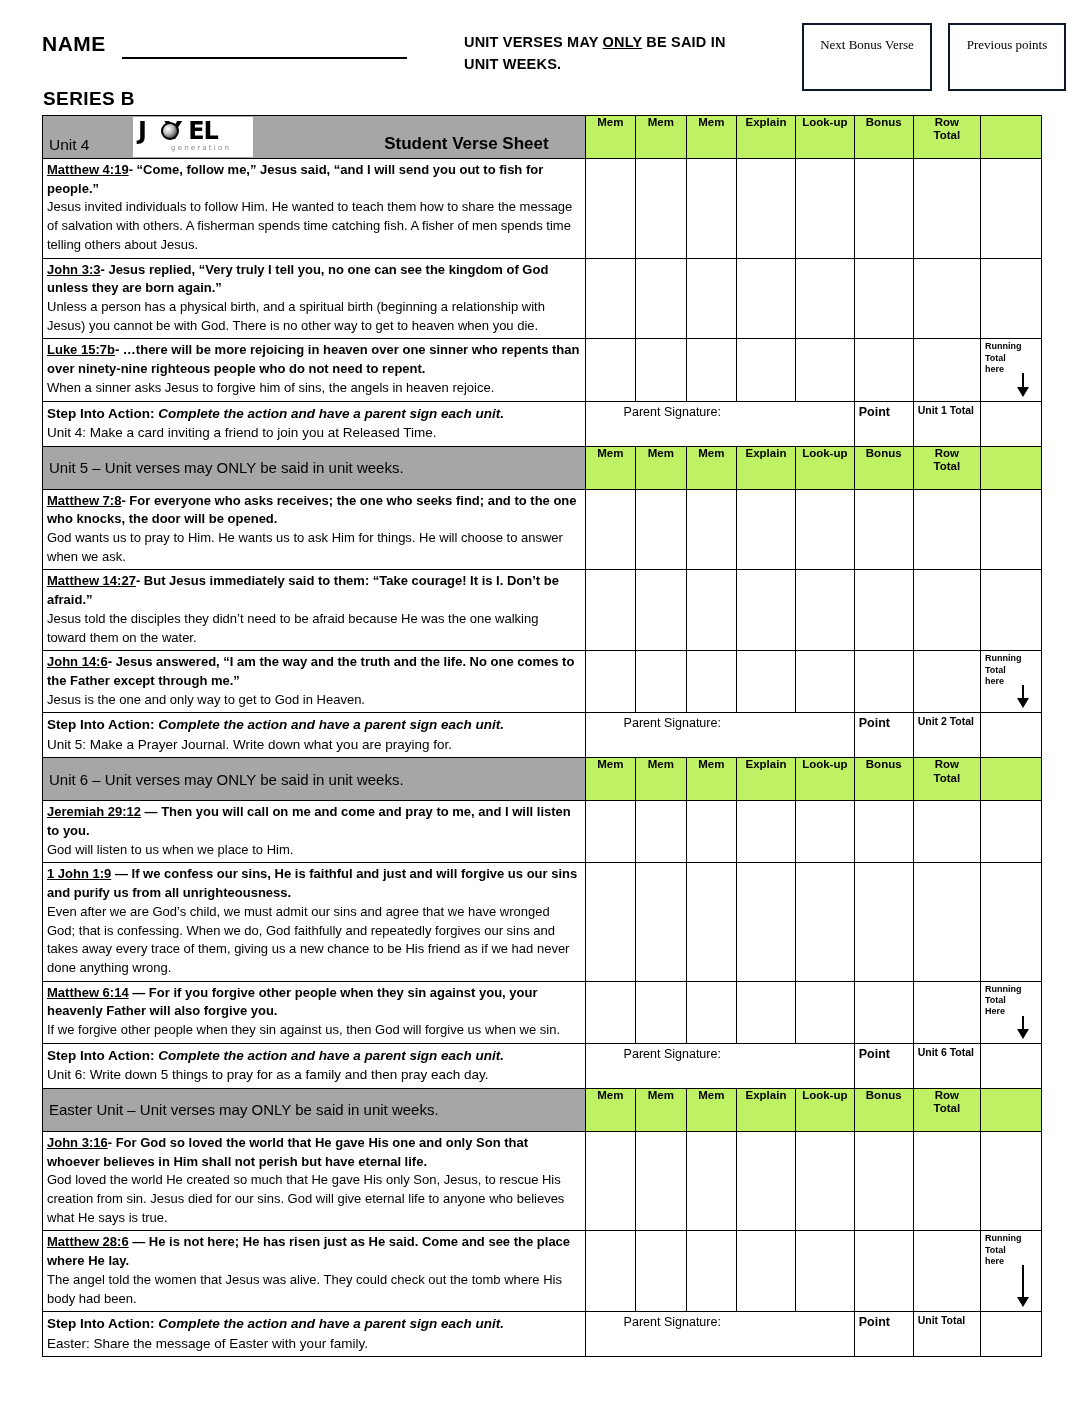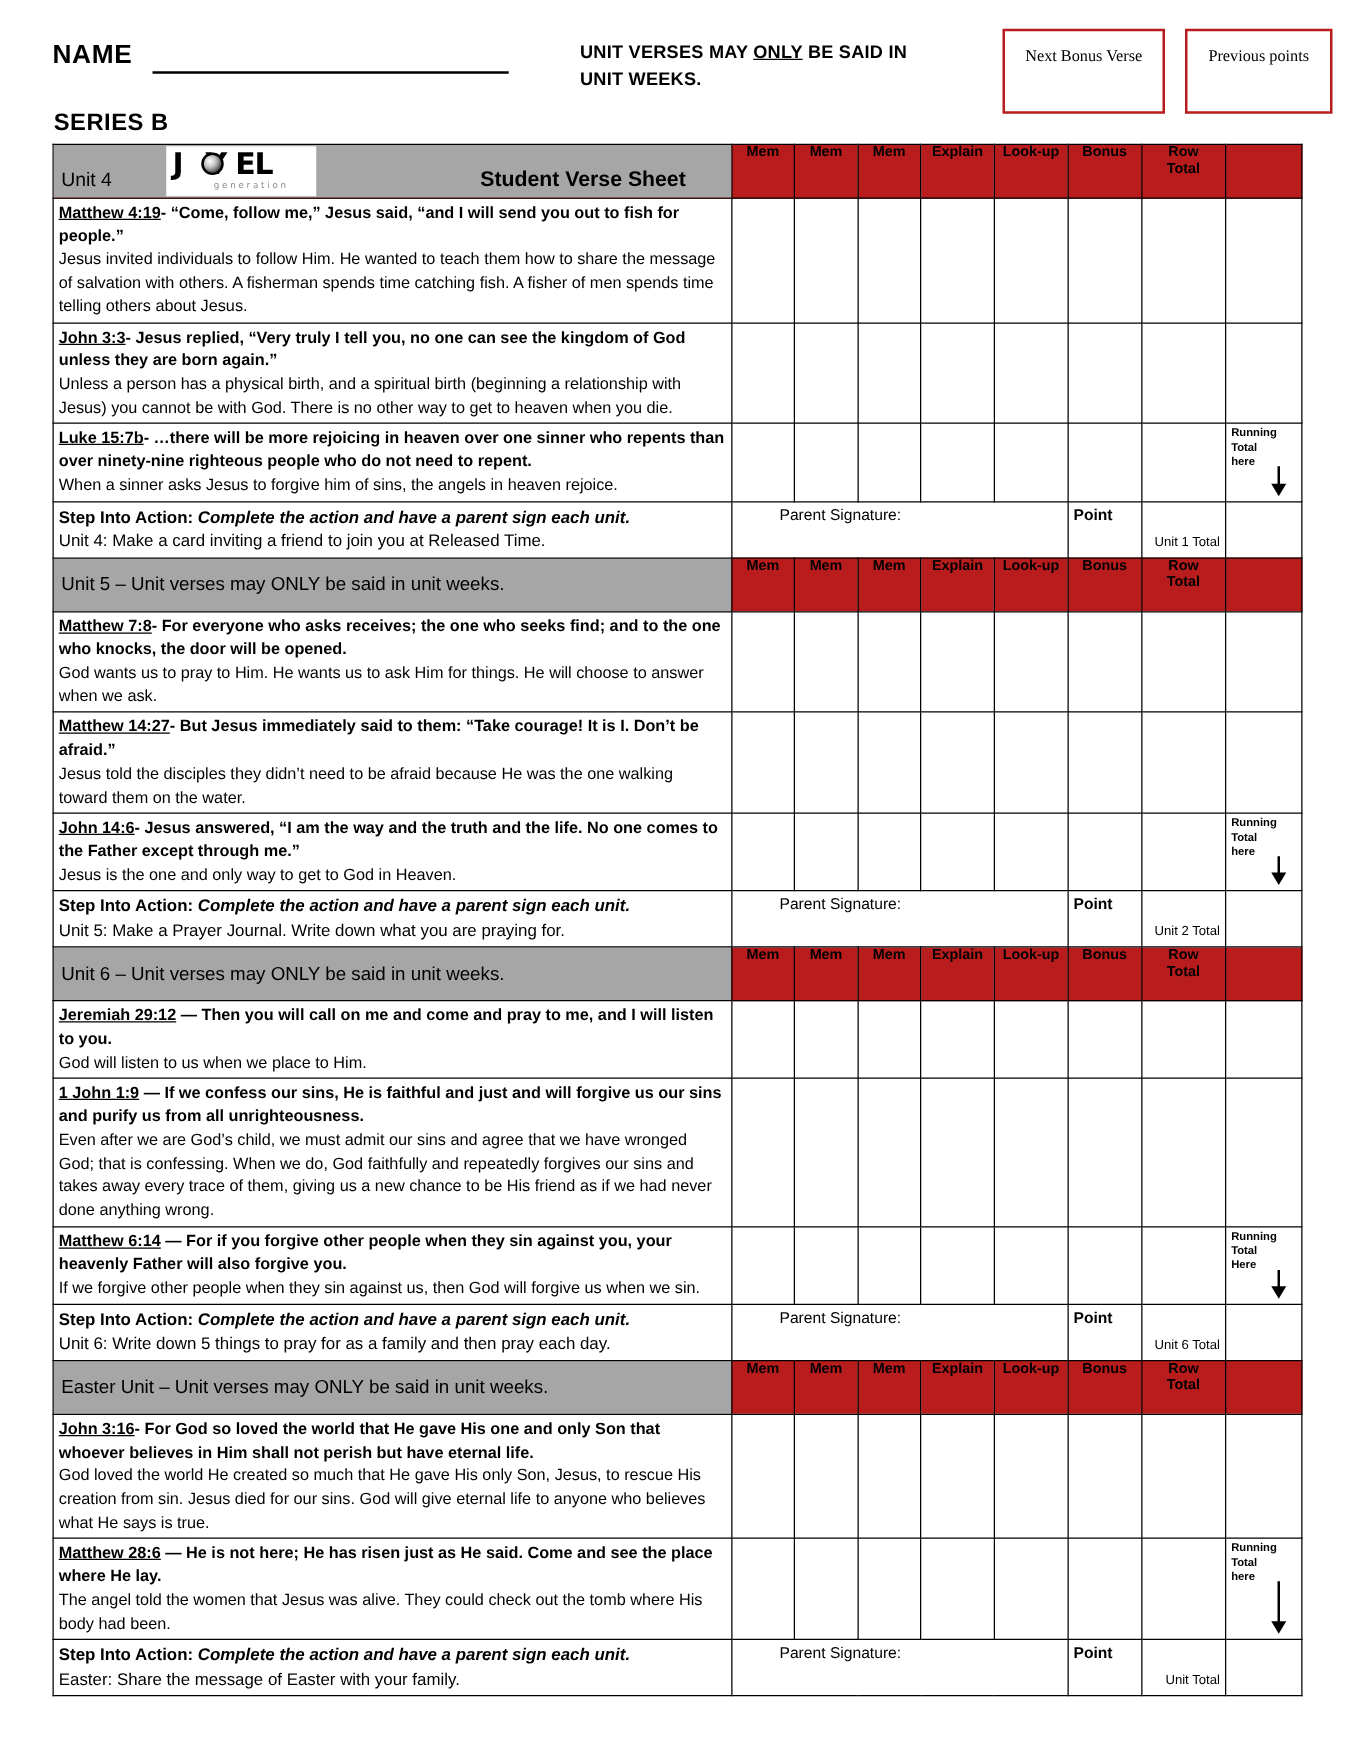--- a/index.html
+++ b/index.html
@@ -22,21 +22,21 @@
     position:absolute;left:80px;top:43px;width:285px;height:0;
     border-bottom:2.5px solid #000;
   }
   .unitnote{
     position:absolute;left:422px;top:17px;width:300px;
     font-size:14.5px;font-weight:700;line-height:1.55;letter-spacing:.2px;
   }
   .unitnote u{text-decoration:underline;}
   .topbox{
     position:absolute;top:9px;
-    border:2px solid #b91c1c;box-sizing:border-box;
+    border:2px solid #0f172a;box-sizing:border-box;
     font-family:"Liberation Serif", serif;
     font-size:13px;text-align:center;padding-top:12px;
   }
   #box-next{left:760px;width:130px;height:68px;}
   #box-prev{left:906px;width:118px;height:68px;}
 
   .series{
     font-size:19px;font-weight:700;letter-spacing:.4px;
     margin:2px 0 5px 1px;
   }
@@ -59,21 +59,21 @@
   
   col.c-text{width:516px;}
   col.c-m{width:48px;}
   col.c-e{width:56px;}
   col.c-l{width:56px;}
   col.c-b{width:56px;}
   col.c-rt{width:64px;}
   col.c-run{width:58px;}
 
   
-  tr.hdrrow td{background:#b91c1c;padding:0;}
+  tr.hdrrow td{background:#bef264;padding:0;}
   .titlecell{
     position:relative;height:42px;background:#a6a6a6;
   }
   .unit-no{
     position:absolute;left:6px;bottom:4px;
     font-size:15.5px;font-weight:400;
   }
   .svs{
     position:absolute;right:36px;bottom:4px;
     font-size:17px;font-weight:700;
@@ -117,21 +117,21 @@
   .vtext .verse{font-weight:700;}
   .vtext .expl{font-weight:400;}
 
   
   .sia{line-height:1.44;font-size:13.5px;}
   .sia .lead{font-weight:700;}
   .sia .ital{font-weight:700;font-style:italic;}
   .sia .task{font-weight:400;}
   .sig{font-size:12.5px;padding-left:34px;}
   .ptlbl{font-size:12.5px;font-weight:700;}
-  .utlbl{font-size:10.5px;font-weight:400;text-align:right;margin-top:24px;}
+  .utlbl{font-size:10.5px;font-weight:700;text-align:left;}
 
   
   td.runcell{position:relative;padding:3px 3px 0 4px;margin-top:28px;}
   .runlbl{font-size:9px;font-weight:700;line-height:1.25;}
   .arrow{
     position:absolute;right:12px;top:34px;bottom:4px;width:12px;
   }
   .arrow .shaft{
     position:absolute;left:5px;top:0;bottom:9px;width:2.2px;background:#000;
   }

